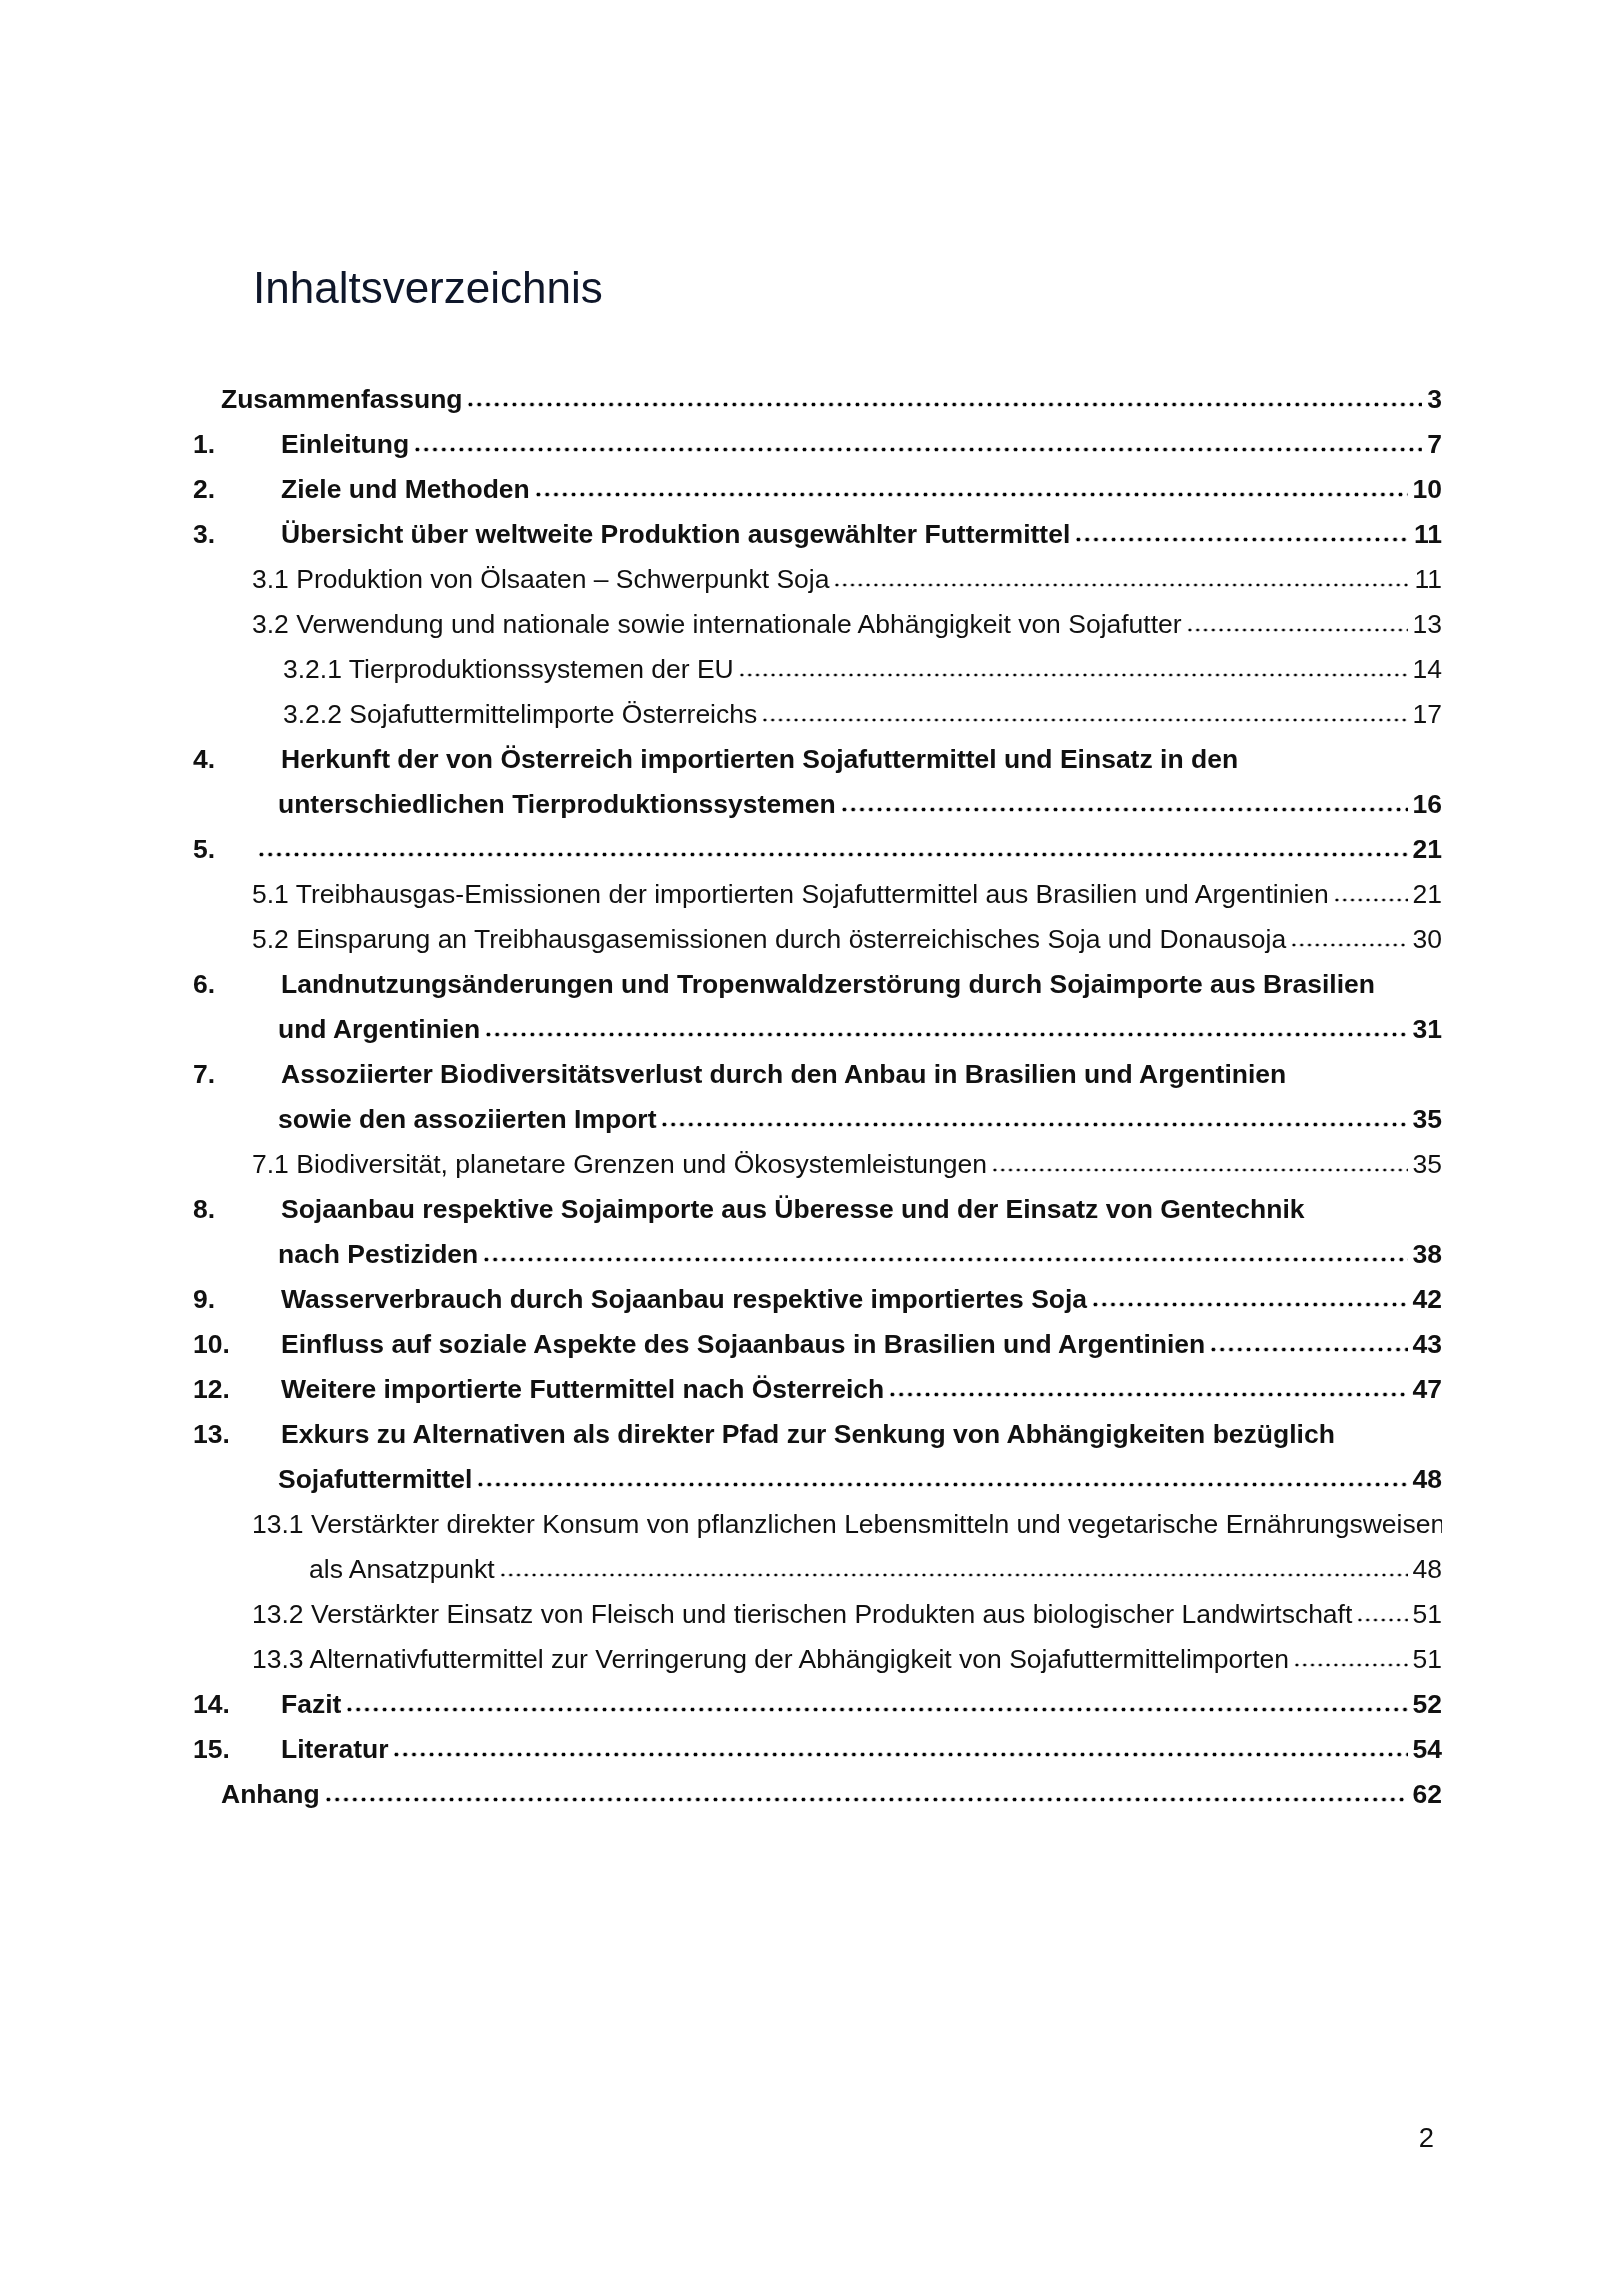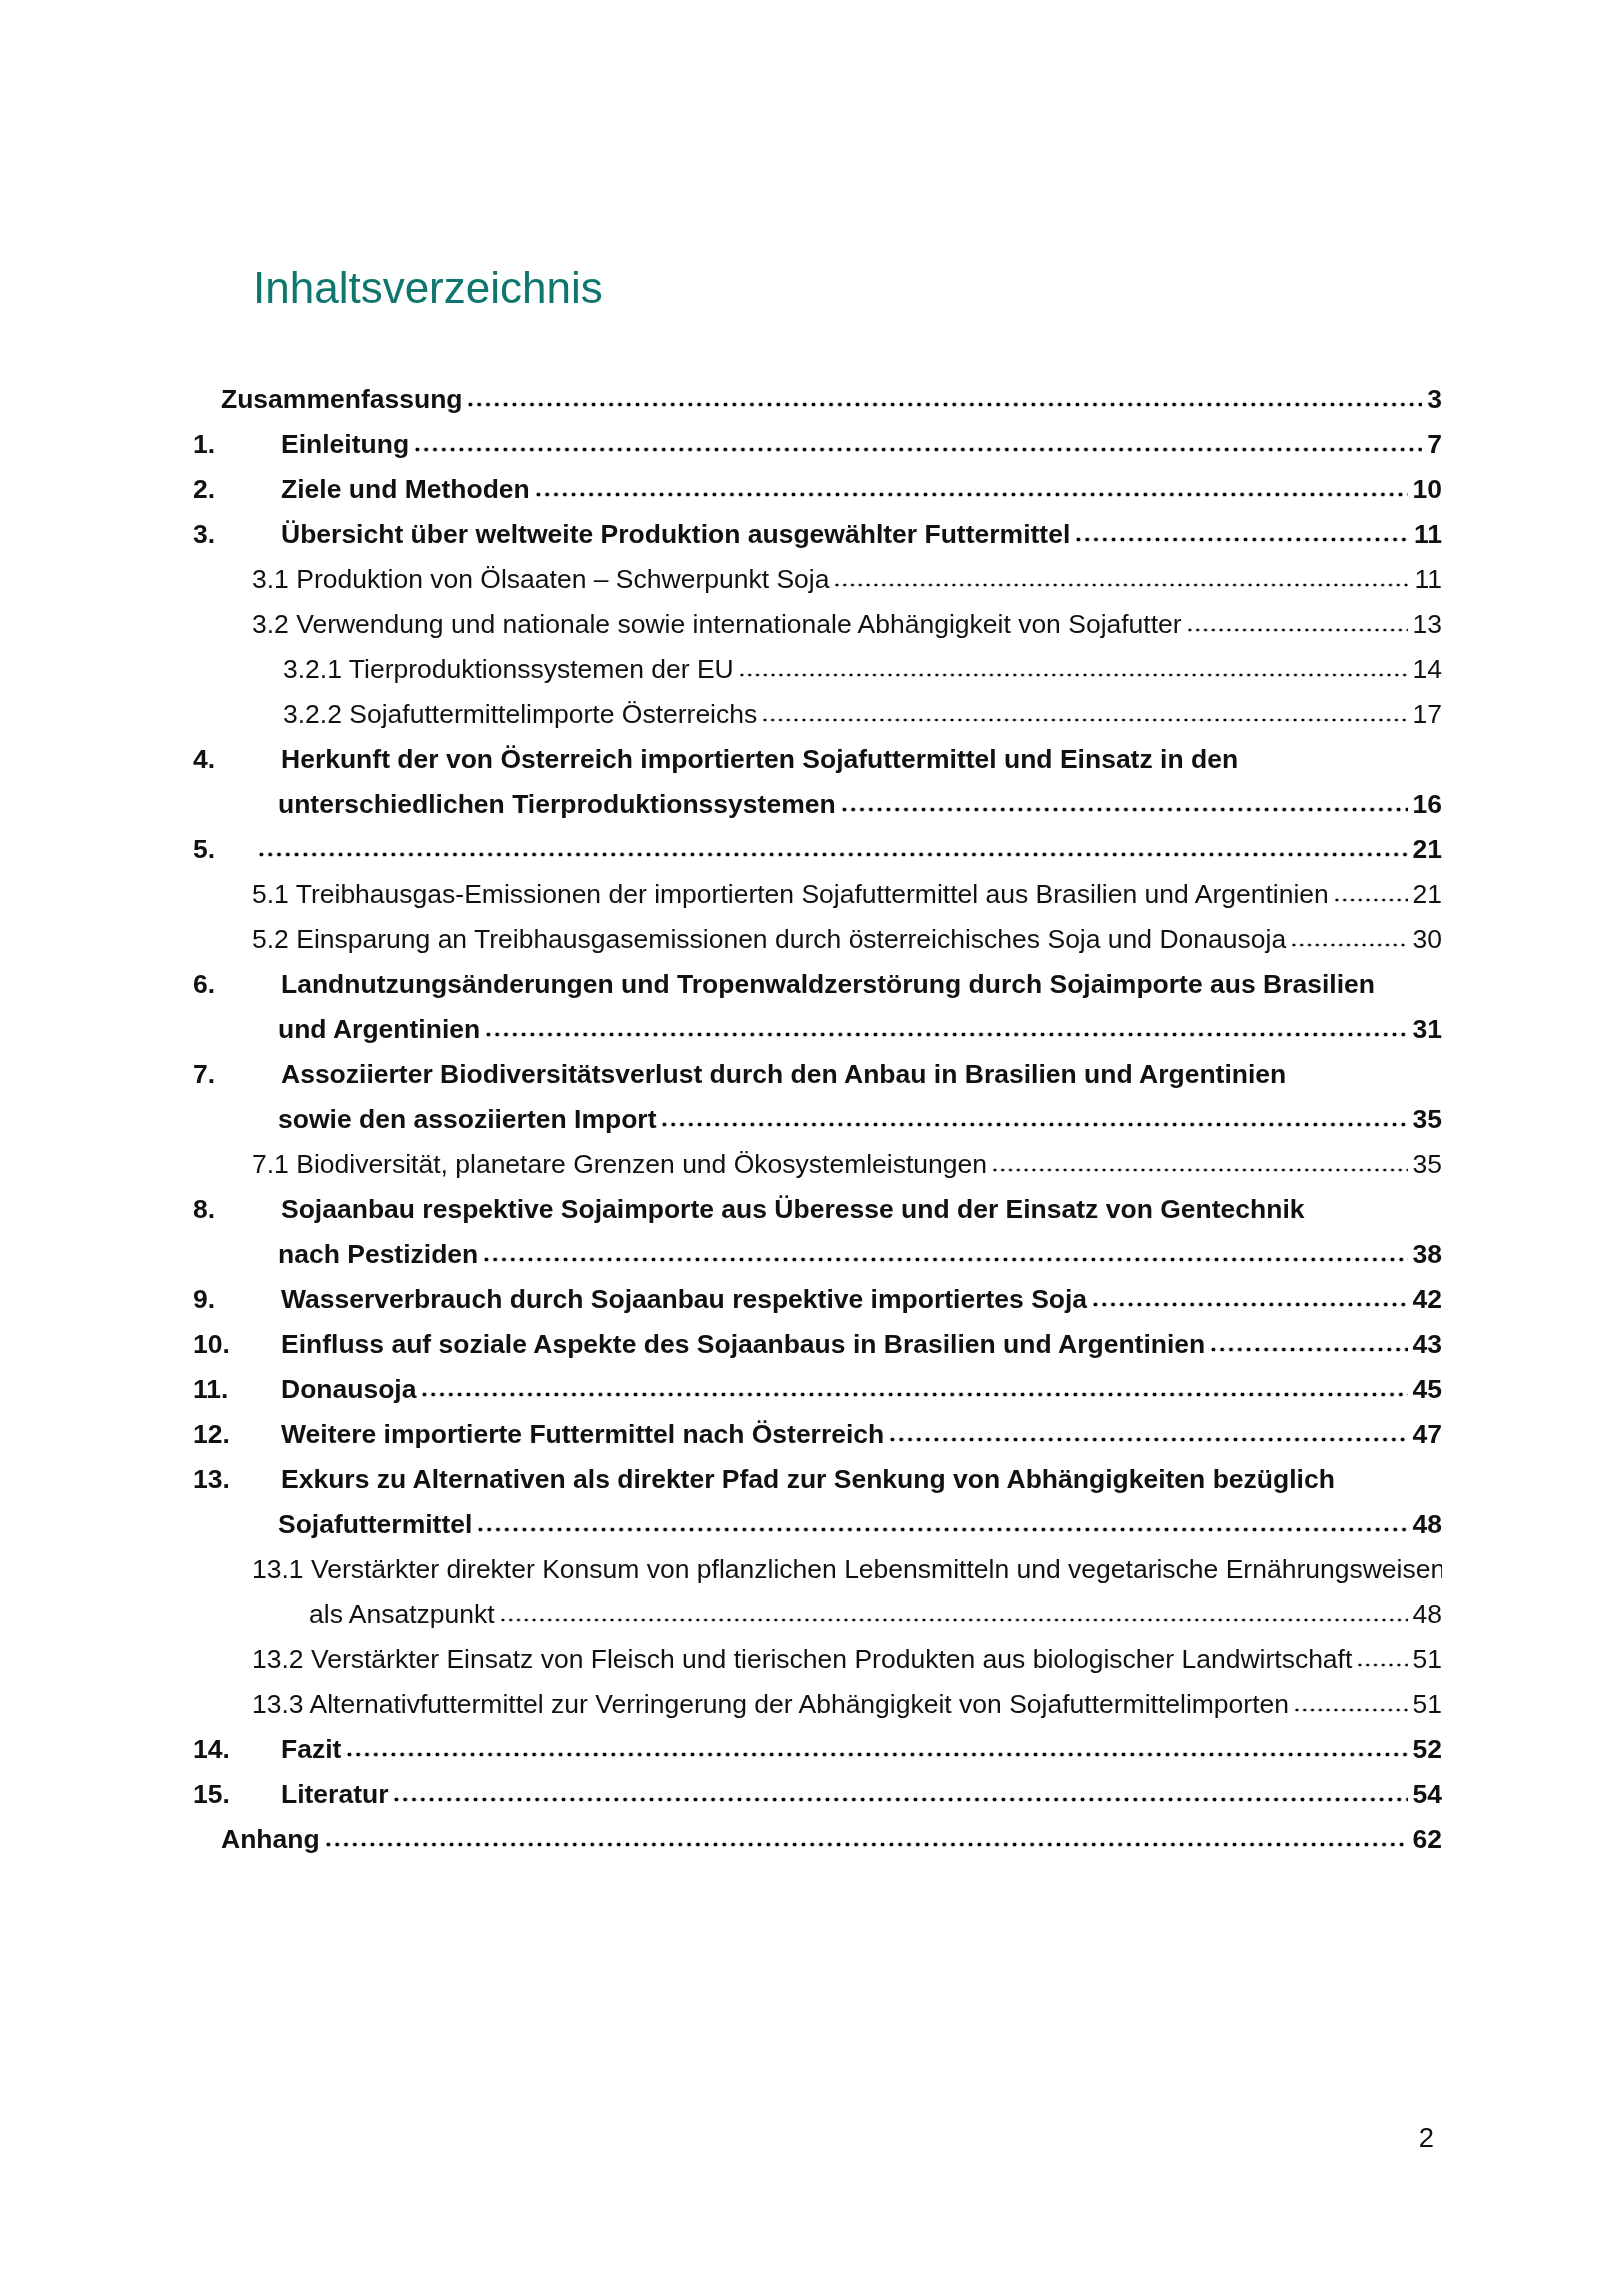--- a/index.html
+++ b/index.html
@@ -78,21 +78,21 @@
     right: 187px;
     font-size: 27.4px;
     line-height: 45px;
     color: #111111;
   }
 </style>
 </head>
 <body>
 
 <div class="doc">
-  <h1 class="title" style="color: #0f766e;">Inhaltsverzeichnis</h1>
+  <h1 class="title" style="color: #0f172a;">Inhaltsverzeichnis</h1>
   <nav class="toc" id="toc">
       <div class="entry lv0 bold">
         <div class="row">
           <span class="text">Zusammenfassung</span>
           <span class="dots"></span>
           <span class="page">3</span>
         </div>
       </div>
       <div class="entry lv1 bold">
         <div class="row">
@@ -225,28 +225,20 @@
           <span class="dots"></span>
           <span class="page">42</span>
         </div>
       </div>
       <div class="entry lv1 bold">
         <div class="row">
           <span class="num">10.</span>
           <span class="text">Einfluss auf soziale Aspekte des Sojaanbaus in Brasilien und Argentinien</span>
           <span class="dots"></span>
           <span class="page">43</span>
-        </div>
-      </div>
-      <div class="entry lv1 bold">
-        <div class="row">
-          <span class="num">11.</span>
-          <span class="text">Donausoja</span>
-          <span class="dots"></span>
-          <span class="page">45</span>
         </div>
       </div>
       <div class="entry lv1 bold">
         <div class="row">
           <span class="num">12.</span>
           <span class="text">Weitere importierte Futtermittel nach Österreich</span>
           <span class="dots"></span>
           <span class="page">47</span>
         </div>
       </div>

